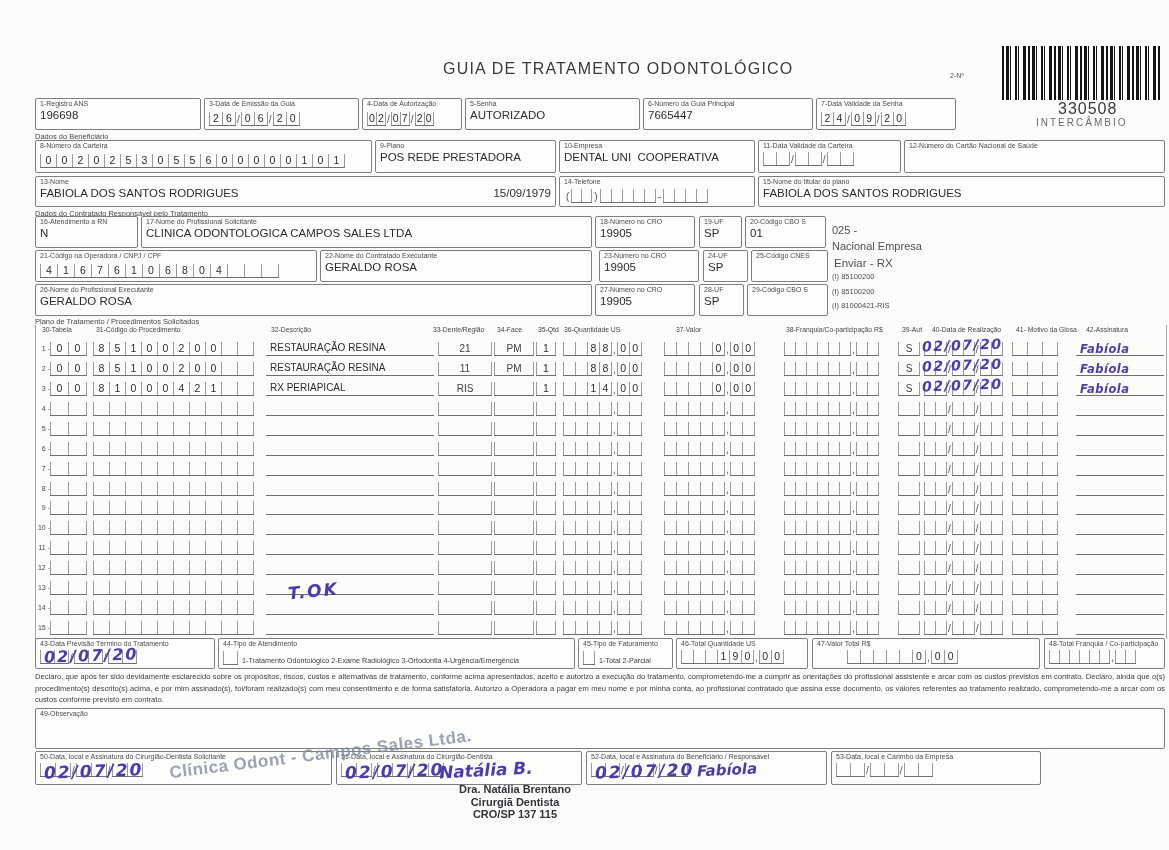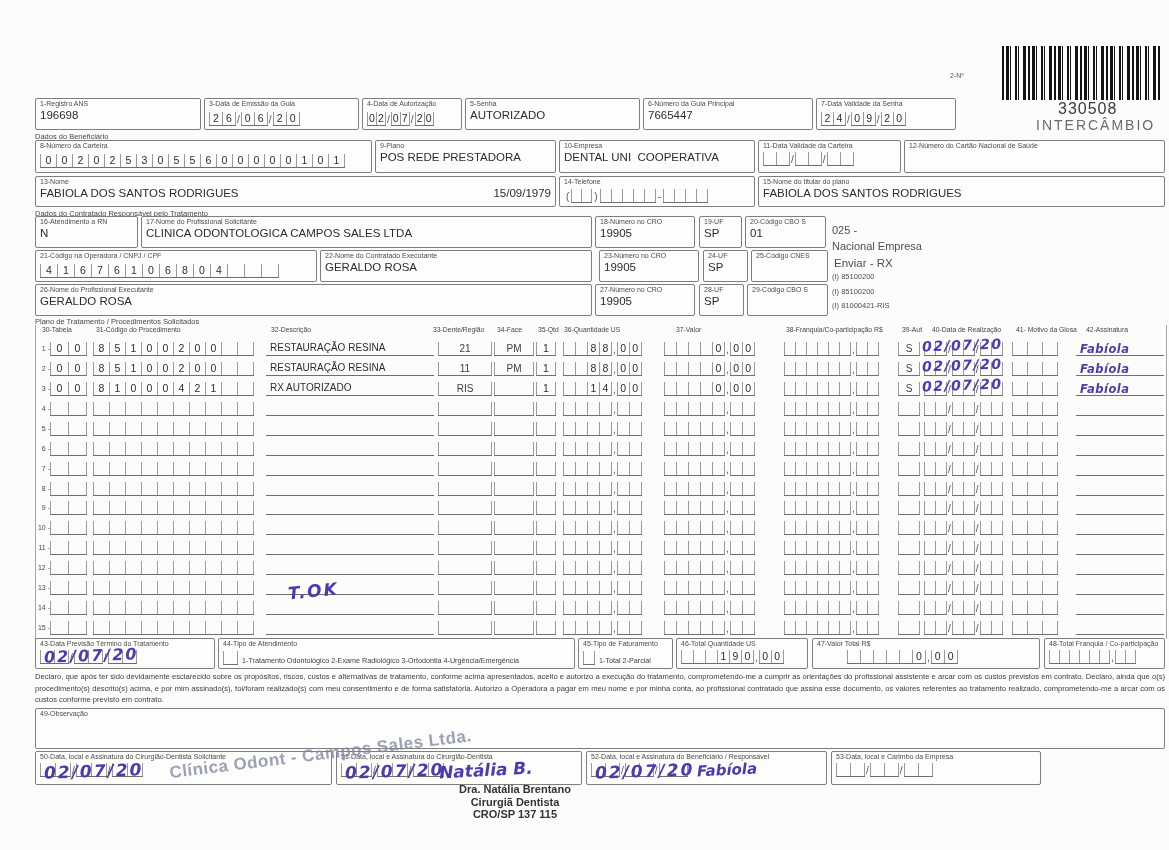--- a/index.html
+++ b/index.html
@@ -25,21 +25,21 @@
   .logo-life{font-size:32px;font-weight:normal;color:#8d8b88;letter-spacing:-1px;}
   .logo-reg{font-size:9px;color:#a5a3a0;vertical-align:super;}
   .tagline{font-size:6.5px;color:#bcbab7;margin:-3px 0 0 45px;letter-spacing:1px;}
   .title{position:absolute;left:443px;top:60px;font-size:16px;color:#3a3a3a;letter-spacing:1.2px;}
   .no2{position:absolute;left:950px;top:72px;font-size:7px;color:#555;}
   .barcode{position:absolute;left:1002px;top:46px;width:160px;height:54px;
     background:repeating-linear-gradient(90deg,#141414 0 2px,transparent 2px 4px,#141414 4px 7px,
       transparent 7px 8px,#141414 8px 9px,transparent 9px 13px,#141414 13px 15px,transparent 15px 16px,
       #141414 16px 17px,transparent 17px 21px,#141414 21px 24px,transparent 24px 26px);}
   .guia-num{position:absolute;left:1058px;top:100px;font-size:16px;color:#3a3a3a;letter-spacing:1px;}
-  .intercambio{position:absolute;left:1036px;top:117px;font-size:14px;color:#6b6b6b;letter-spacing:2px;}
+  .intercambio{position:absolute;left:1036px;top:117px;font-size:10px;color:#6b6b6b;letter-spacing:2px;}
   
   .mn{position:absolute;white-space:nowrap;color:#4f4f4f;}
   
   .tablewrap{position:absolute;left:35px;top:325px;width:1130px;height:314px;
      border-left:1px solid #a5a5a5;border-right:1px solid #a5a5a5;}
   .thead span{position:absolute;top:1px;font-size:6.8px;color:#454545;white-space:nowrap;}
   .trow{position:absolute;left:0;height:20px;width:1130px;}
   .tnum{position:absolute;left:0;width:14px;top:6px;font-size:7px;color:#474747;text-align:right;}
   .tcell{position:absolute;bottom:3px;}
   .tline{position:absolute;bottom:3px;border-bottom:1.2px solid #6f6f6f;height:14px;font-size:10px;
@@ -59,20 +59,21 @@
   .stamp-dentist div{font-size:11px;font-weight:bold;line-height:12.5px;}
   .decl{position:absolute;left:35px;top:671px;width:1130px;font-size:7.6px;line-height:11.6px;
      text-align:justify;color:#3d3d3d;}
   .ckline{display:flex;align-items:flex-end;gap:4px;margin-top:3px;font-size:7.2px;color:#3e3e3e;white-space:nowrap;}
 </style>
 </head>
 <body>
 
 <div class="page">
 
+  <div class="title">GUIA DE TRATAMENTO ODONTOLÓGICO</div>
   <div class="no2">2-Nº</div>
   <div class="barcode"></div>
   <div class="guia-num">330508</div>
   <div class="intercambio">INTERCÂMBIO</div>
 
   <div class="fb" style="left:35px;top:98px;width:166px;height:32px">
     <span class="lbl">1-Registro ANS</span>
     <span class="val">196698</span>
   </div>
   <div class="fb" style="left:204px;top:98px;width:155px;height:32px">
@@ -558,21 +559,21 @@
               <span class="c" style="width:15px">0</span>
               <span class="c" style="width:15px">0</span>
               <span class="c" style="width:15px">0</span>
               <span class="c" style="width:15px">4</span>
               <span class="c" style="width:15px">2</span>
               <span class="c" style="width:15px">1</span>
               <span class="c" style="width:15px"></span>
               <span class="c" style="width:15px"></span>
             </span>
           </span>
-          <span class="tline" style="left:230px;width:168px">RX AUTORIZADO</span>
+          <span class="tline" style="left:230px;width:168px">RX PERIAPICAL</span>
           <span class="tbox" style="left:402px;width:52px">RIS</span>
           <span class="tbox" style="left:458px;width:38px"></span>
           <span class="tcell comb" style="left:500px">
             <span class="grp">
               <span class="c" style="width:18px">1</span>
             </span>
           </span>
           <span class="tcell comb" style="left:527px">
             <span class="grp">
               <span class="c" style="width:11px"></span>

